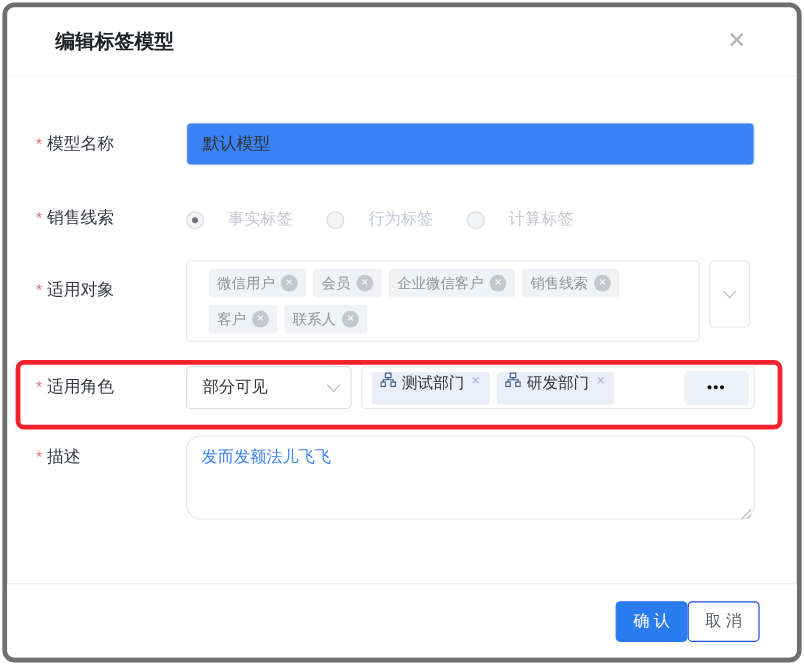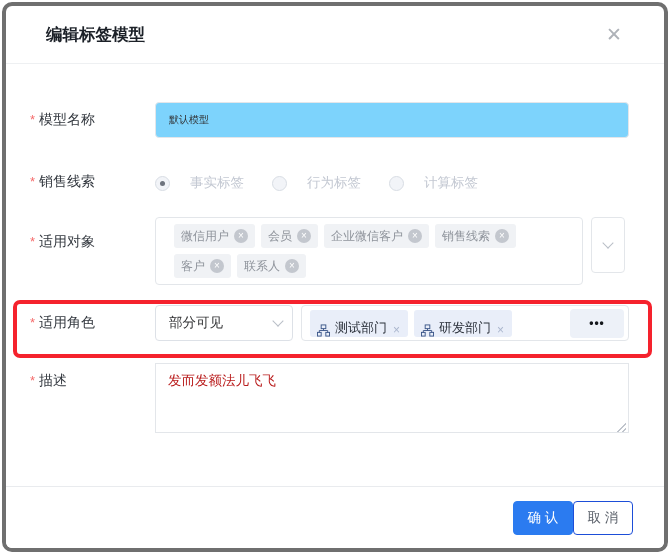--- a/index.html
+++ b/index.html
@@ -15,47 +15,47 @@
   
   .dlg-body { position:relative; padding:38px 35px 0 24px; }
   .form-row { display:flex; align-items:flex-start; }
   .row-gap-1 { margin-top:33px; } .row-gap-2 { margin-top:25px; }
   .row-gap-3 { margin-top:20px; } .row-gap-4 { margin-top:22px; }
   .form-label { width:125px; flex:0 0 125px; font-size:14px; color:#33383f; padding-top:9px; }
   .form-label.center-line { padding-top:2px; }
   .req { color:#f56c6c; margin-right:4px; font-size:13px; }
   .ctrl { flex:1; min-width:0; }
   
-  .text-input { width:100%; height:36px; border:1px solid #e3e6ea; border-radius:4px; padding:0 13px; font-size:10px; color:#303133; font-family:inherit; background:#7dd3fc; }
+  .text-input { width:100%; height:36px; border:1px solid #e3e6ea; border-radius:4px; padding:0 13px; font-size:14px; color:#303133; font-family:inherit; background:#3b82f6; }
   
   .radio-group { display:flex; gap:28px; padding-top:3px; }
   .radio-option { display:flex; align-items:center; gap:20px; cursor:not-allowed; }
   .radio-circle { width:15px; height:15px; border-radius:50%; border:1px solid #d8dde4; background:#f2f4f8; display:flex; align-items:center; justify-content:center; }
   .radio-circle .dot { width:5px; height:5px; border-radius:50%; background:transparent; }
   .radio-option.checked .radio-circle .dot { background:#6e747e; }
   .radio-label { font-size:13.5px; color:#c3c8d2; }
   
   .obj-select { display:flex; gap:8px; }
   .obj-box { width:428px; min-height:56px; border:1px solid #e3e6ea; border-radius:4px; padding:6px 18px; display:flex; flex-wrap:wrap; gap:6px; align-content:flex-start; background:#fff; }
   .obj-tag { display:inline-flex; align-items:center; gap:5px; height:24px; padding:0 7px; background:#f0f2f5; border-radius:3px; font-size:12px; color:#8e939b; white-space:nowrap; }
   .obj-tag-close { width:14px; height:14px; border-radius:50%; background:#c3c7ce; color:#fff; font-size:10px; line-height:14px; text-align:center; cursor:pointer; }
   .chev-box { width:34px; border:1px solid #e3e6ea; border-radius:4px; display:flex; align-items:center; justify-content:center; background:#fff; }
   .chev { width:8px; height:8px; border-right:1.5px solid #b9bec7; border-bottom:1.5px solid #b9bec7; transform:rotate(45deg); margin-top:-4px; }
   
   .role-row { display:flex; gap:8px; }
   .vis-select { width:138px; height:36px; border:1px solid #dde1e7; border-radius:4px; display:flex; align-items:center; padding:0 10px 0 13px; font-size:13.5px; color:#303133; background:#fff; cursor:pointer; }
   .vis-select .chev { margin-left:auto; }
   .role-box { flex:1; height:36px; border:1px solid #e3e6ea; border-radius:4px; display:flex; align-items:center; gap:6px; padding:0 4px 0 8px; background:#fff; }
-  .dept-tag { display:inline-flex; align-items:flex-end; gap:5px; height:27px; padding:0 7px; background:#e9eef9; border-radius:3px; font-size:13px; color:#2c323c; white-space:nowrap; }
+  .dept-tag { display:inline-flex; align-items:flex-start; gap:5px; height:27px; padding:0 7px; background:#e9eef9; border-radius:3px; font-size:13px; color:#2c323c; white-space:nowrap; }
   .dept-tag svg { display:block; }
   .dept-tag-close { color:#aab6cd; font-size:12px; cursor:pointer; padding:0 1px; }
   .more-btn { margin-left:auto; width:54px; height:29px; background:#edf1f8; border:none; border-radius:4px; font-size:12px; letter-spacing:1px; color:#15181d; cursor:pointer; font-weight:700; }
   
   .desc-area { position:relative; }
-  .desc-textarea { width:100%; height:70px; border:1px solid #e3e6ea; border-radius:0; padding:8px 12px; font-size:13.5px; color:#b91c1c; font-family:inherit; resize:none; background:#fff; }
+  .desc-textarea { width:100%; height:70px; border:1px solid #e3e6ea; border-radius:12px; padding:8px 12px; font-size:13.5px; color:#3b82f6; font-family:inherit; resize:none; background:#fff; }
   .resize-grip { position:absolute; right:3px; bottom:5px; width:10px; height:10px; clip-path:polygon(100% 0,100% 100%,0 100%); background:repeating-linear-gradient(-45deg,transparent,transparent 2px,#bfc4cc 2px,#bfc4cc 3.2px); cursor:nwse-resize; }
   
   .annotation-rect { position:absolute; left:7px; top:274px; width:639px; height:58px; border:4px solid #f5222d; border-radius:7px; pointer-events:none; z-index:5; }
   
   .dlg-footer { position:absolute; left:0; right:0; bottom:0; height:62px; border-top:1px solid #e9ebee; background:#fff; display:flex; align-items:center; justify-content:flex-end; padding-right:31px; }
   .btn { height:34px; width:60px; border-radius:4px; font-size:13.5px; font-family:inherit; cursor:pointer; }
   .btn-primary { background:#2b7bf0; border:1px solid #2b7bf0; color:#fff; }
   .btn-default { background:#fff; border:1px solid #1d4ed8; color:#5c626b; }
 </style>
 </head>

